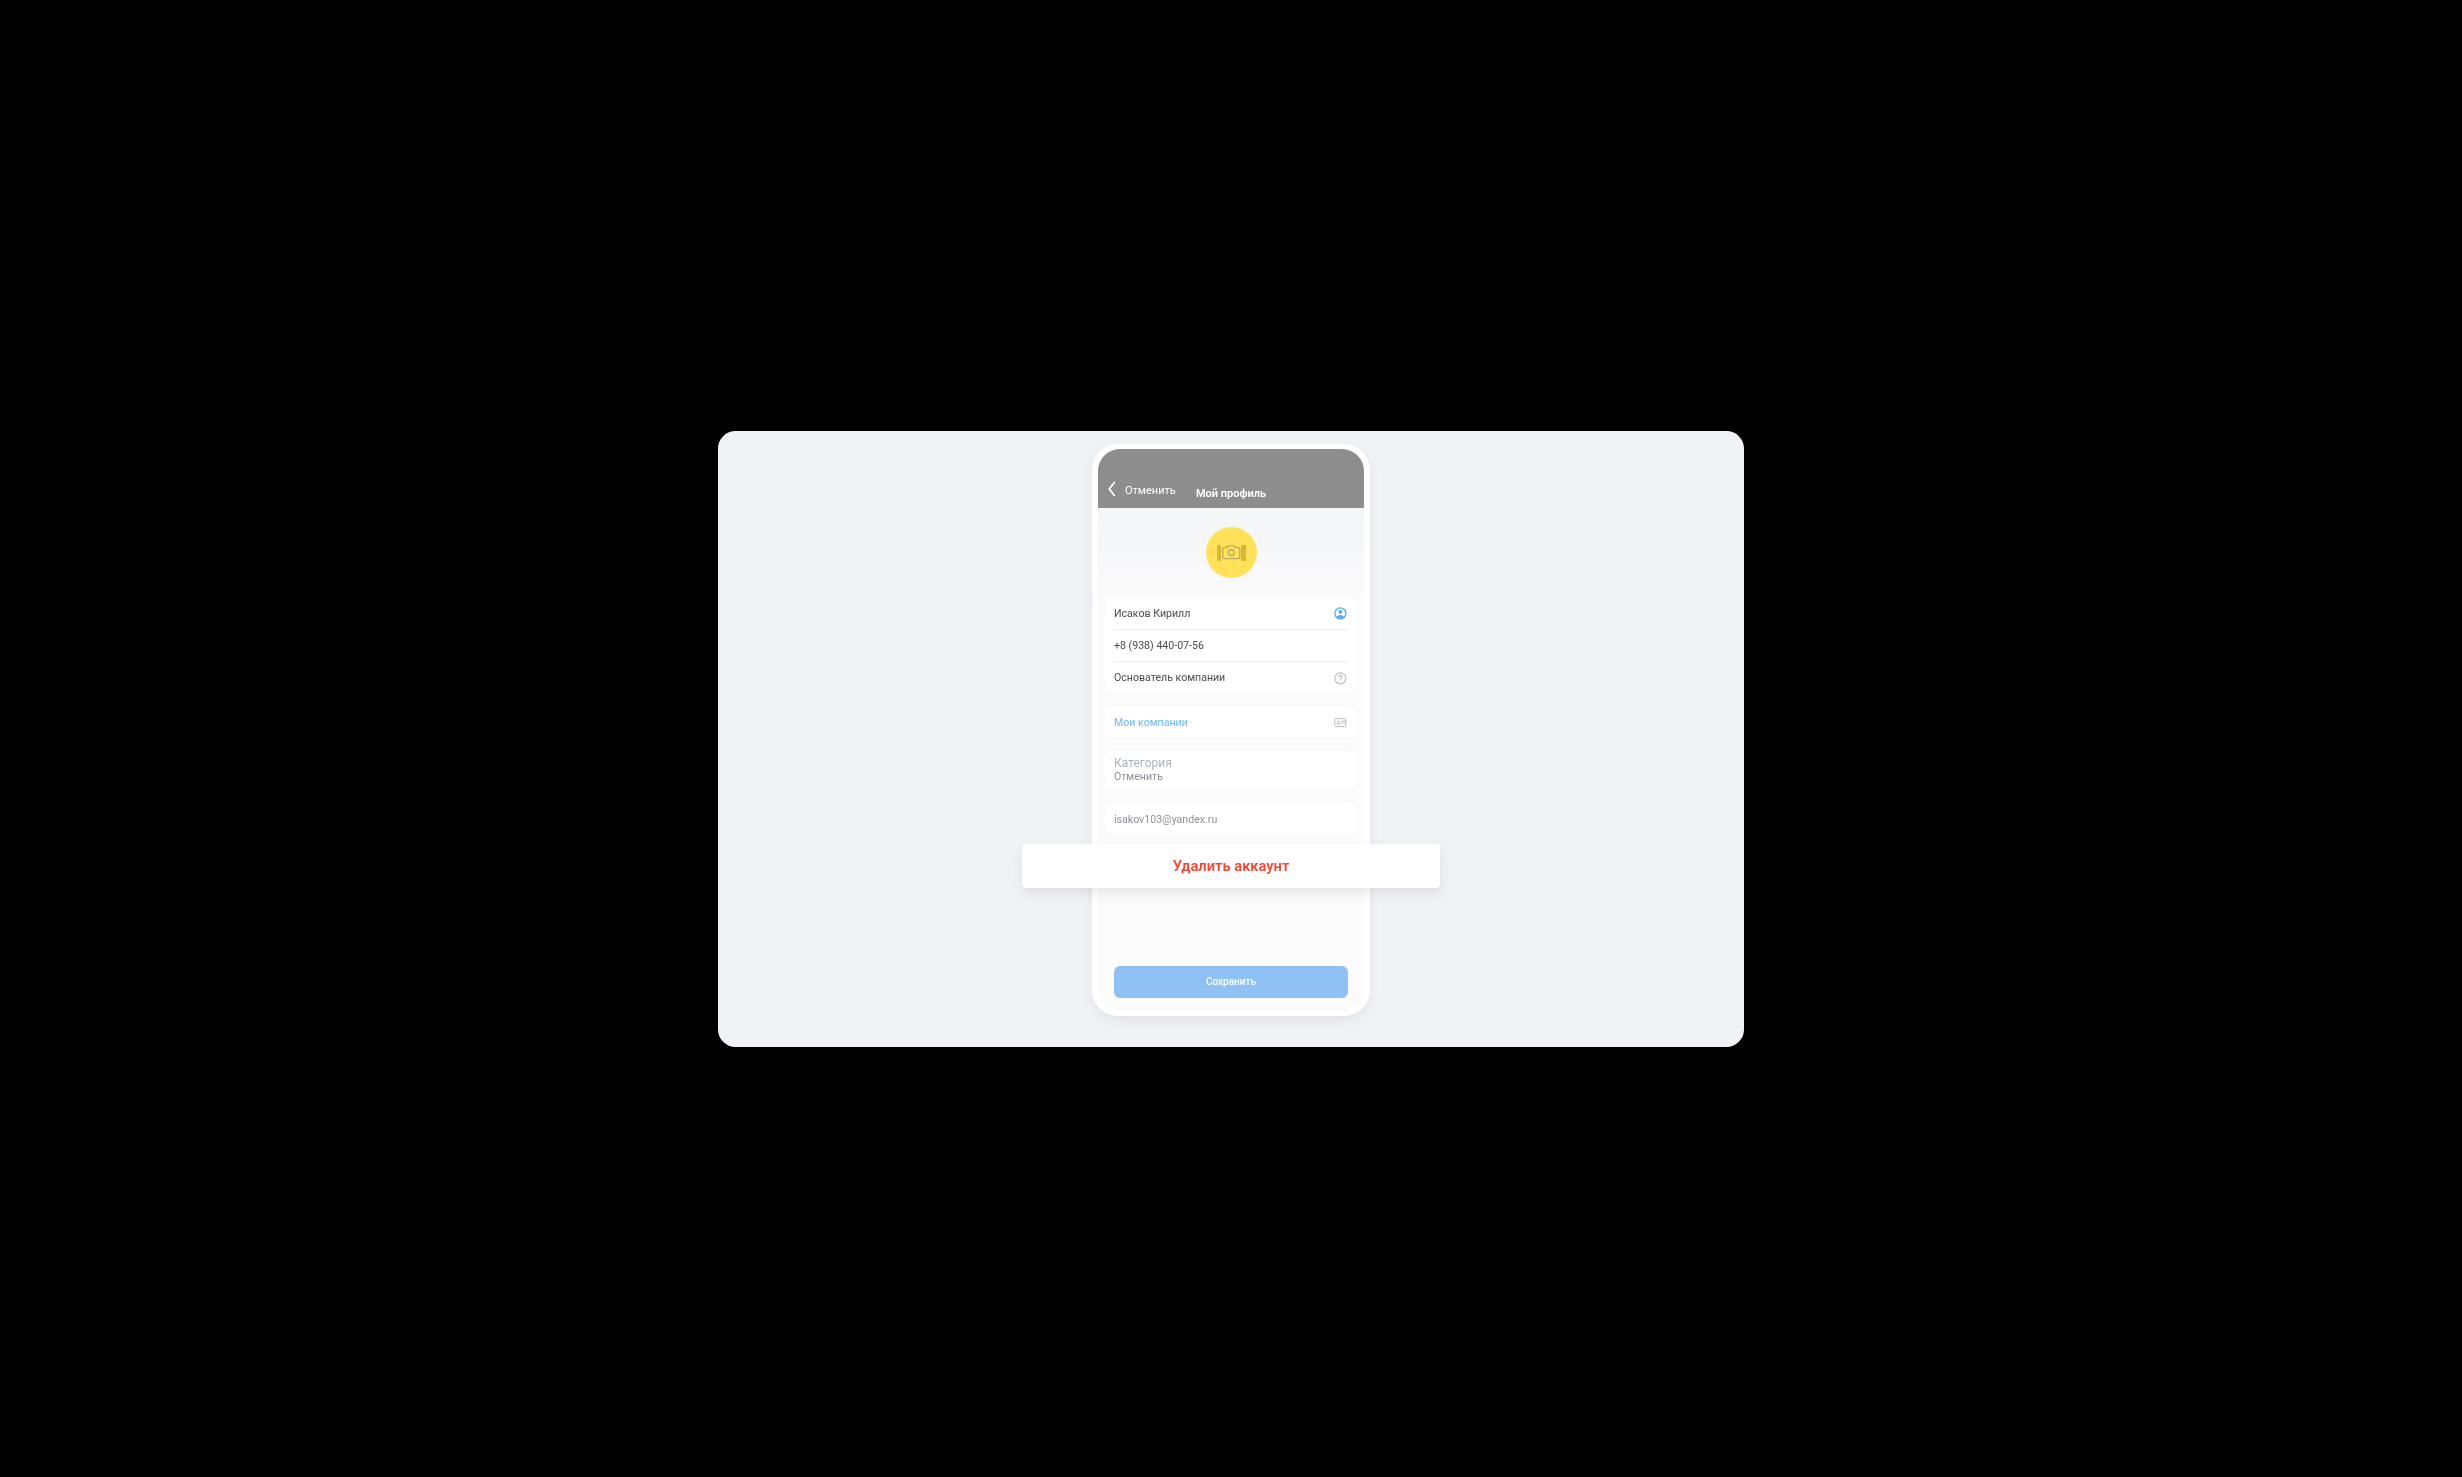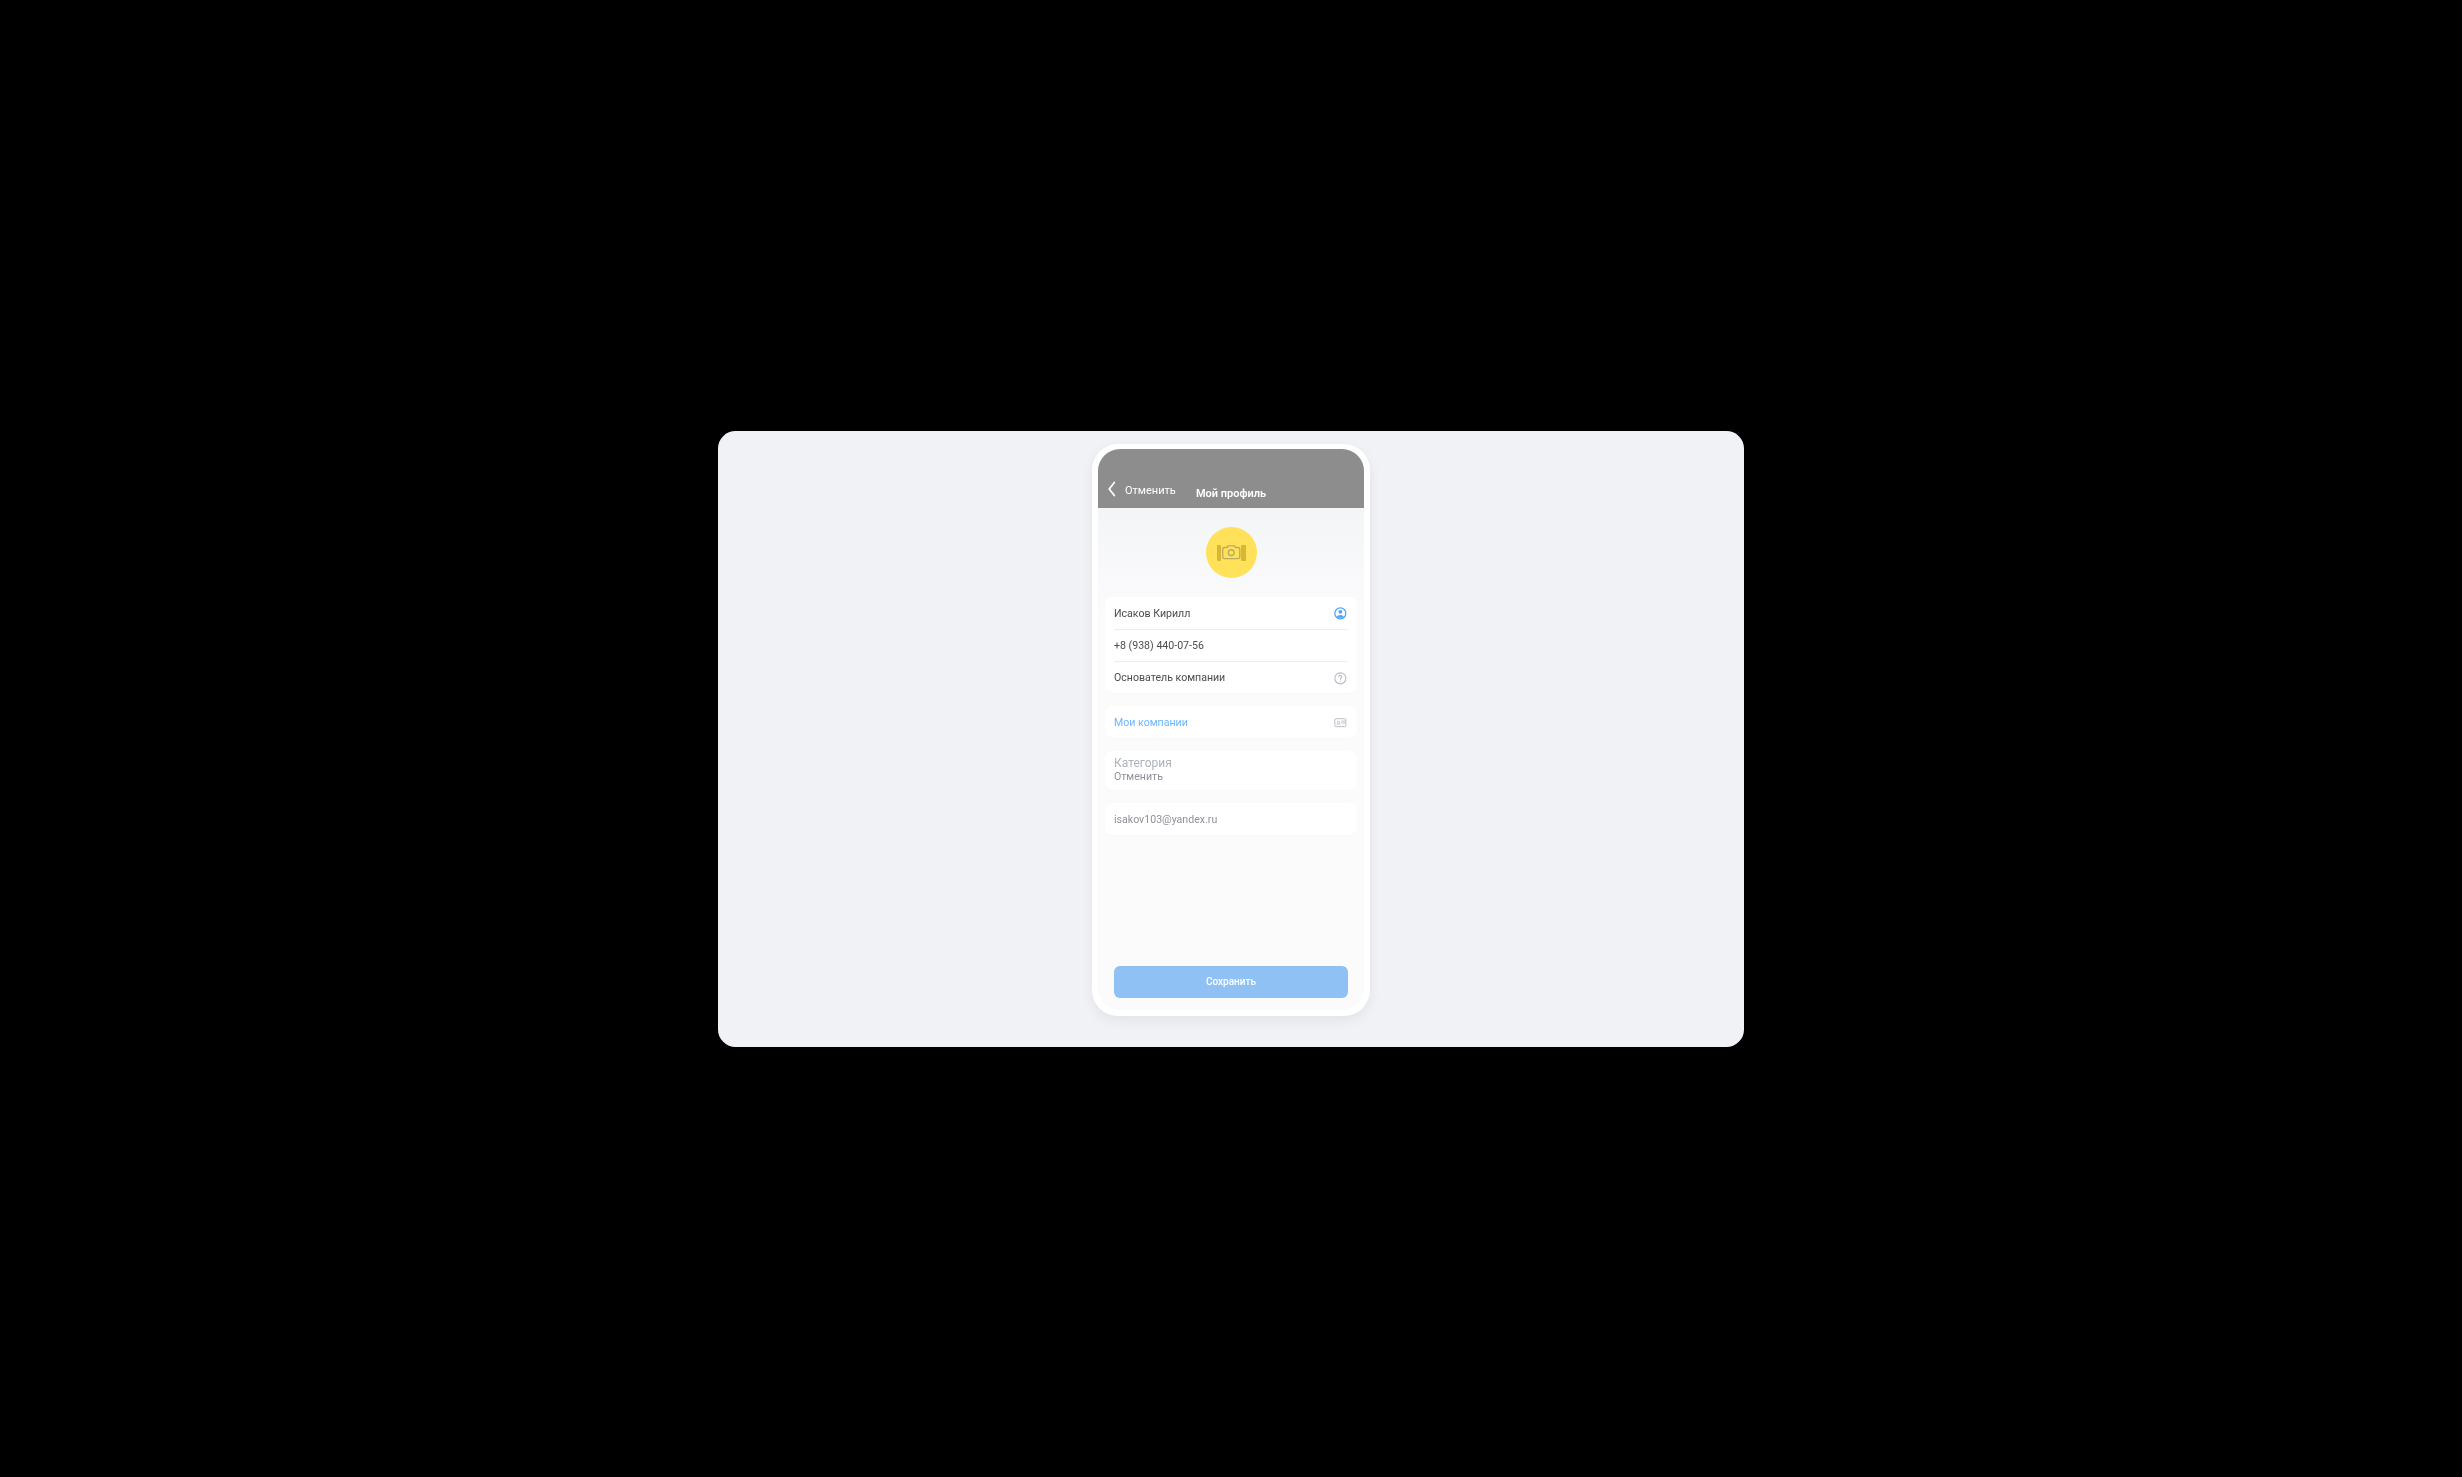--- a/index.html
+++ b/index.html
@@ -261,15 +261,18 @@
         <div class="spacer"></div>
 
         <div class="save-btn">
           <span>Сохранить</span>
         </div>
 
       </div>
     </div>
   </div>
 
+  <div class="delete-panel">
+    <span>Удалить аккаунт</span>
+  </div>
 
 </div>
 
 
 </body></html>

